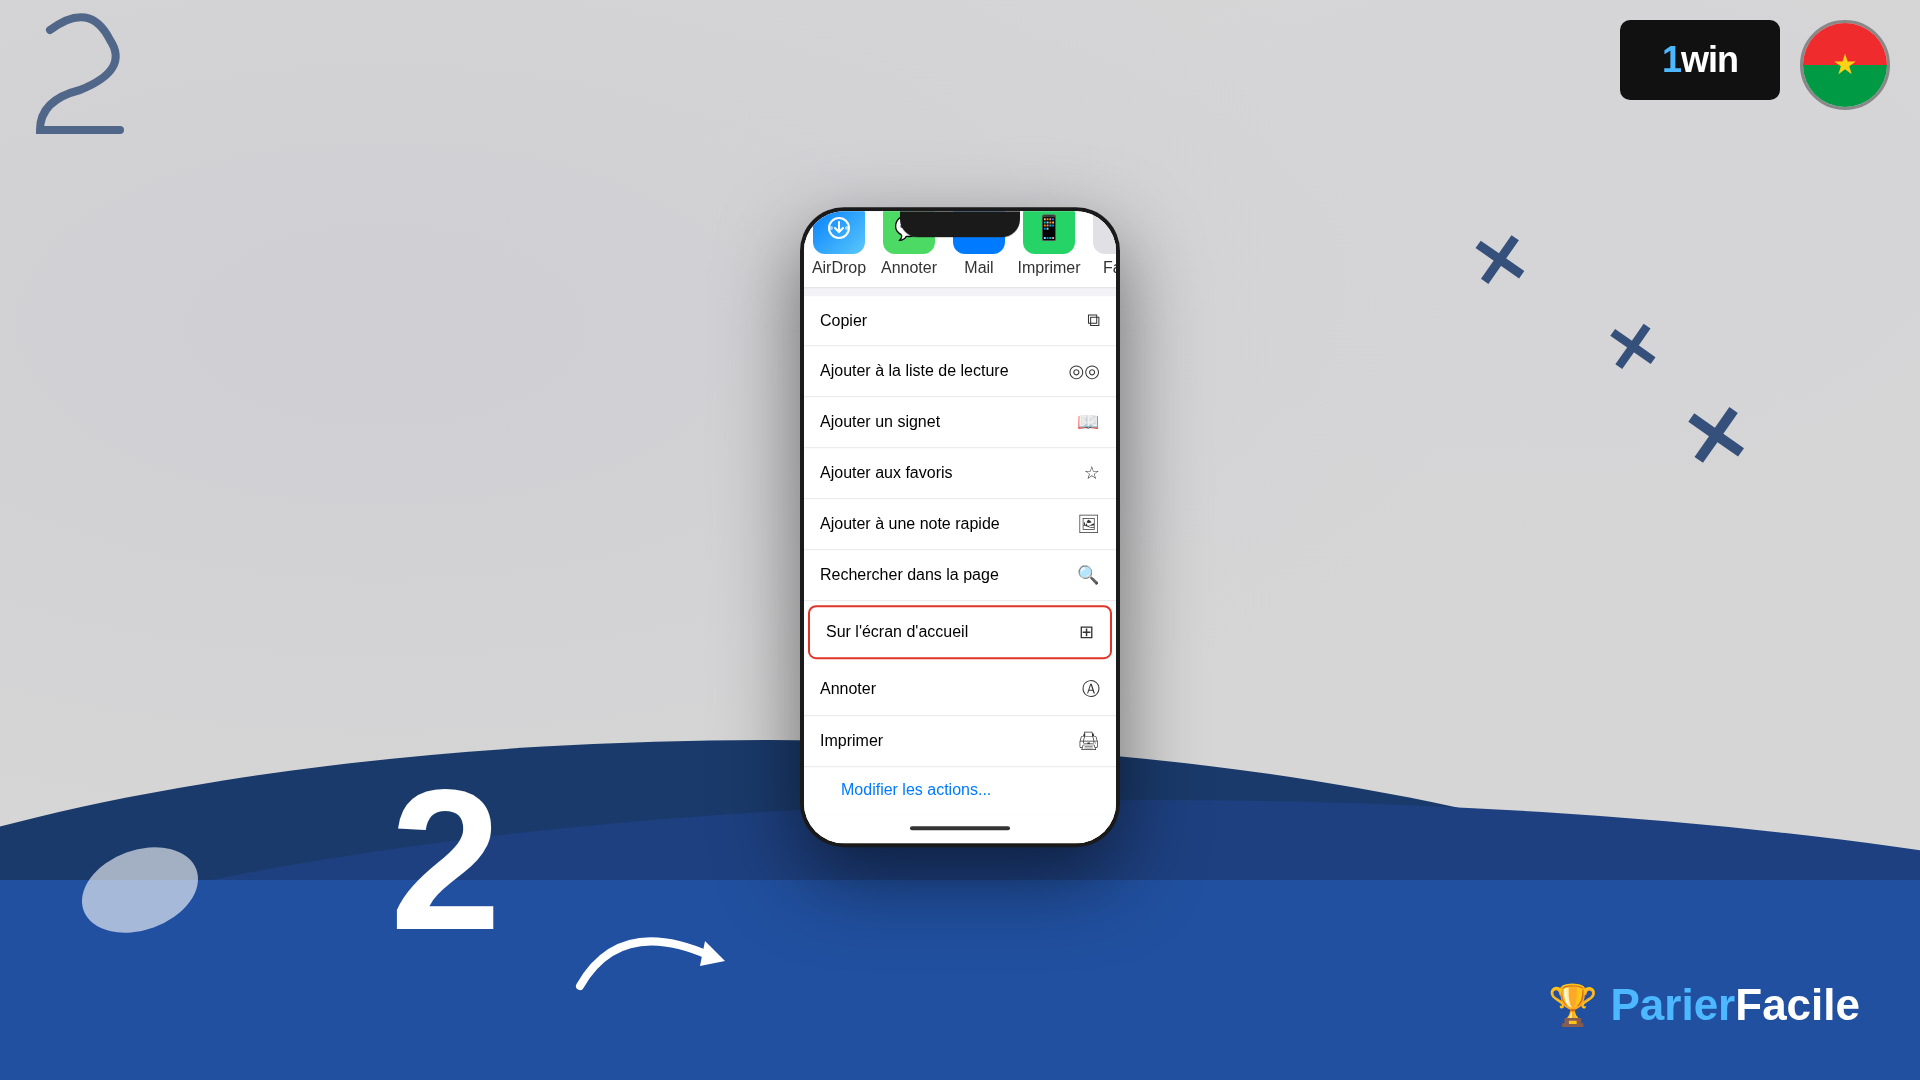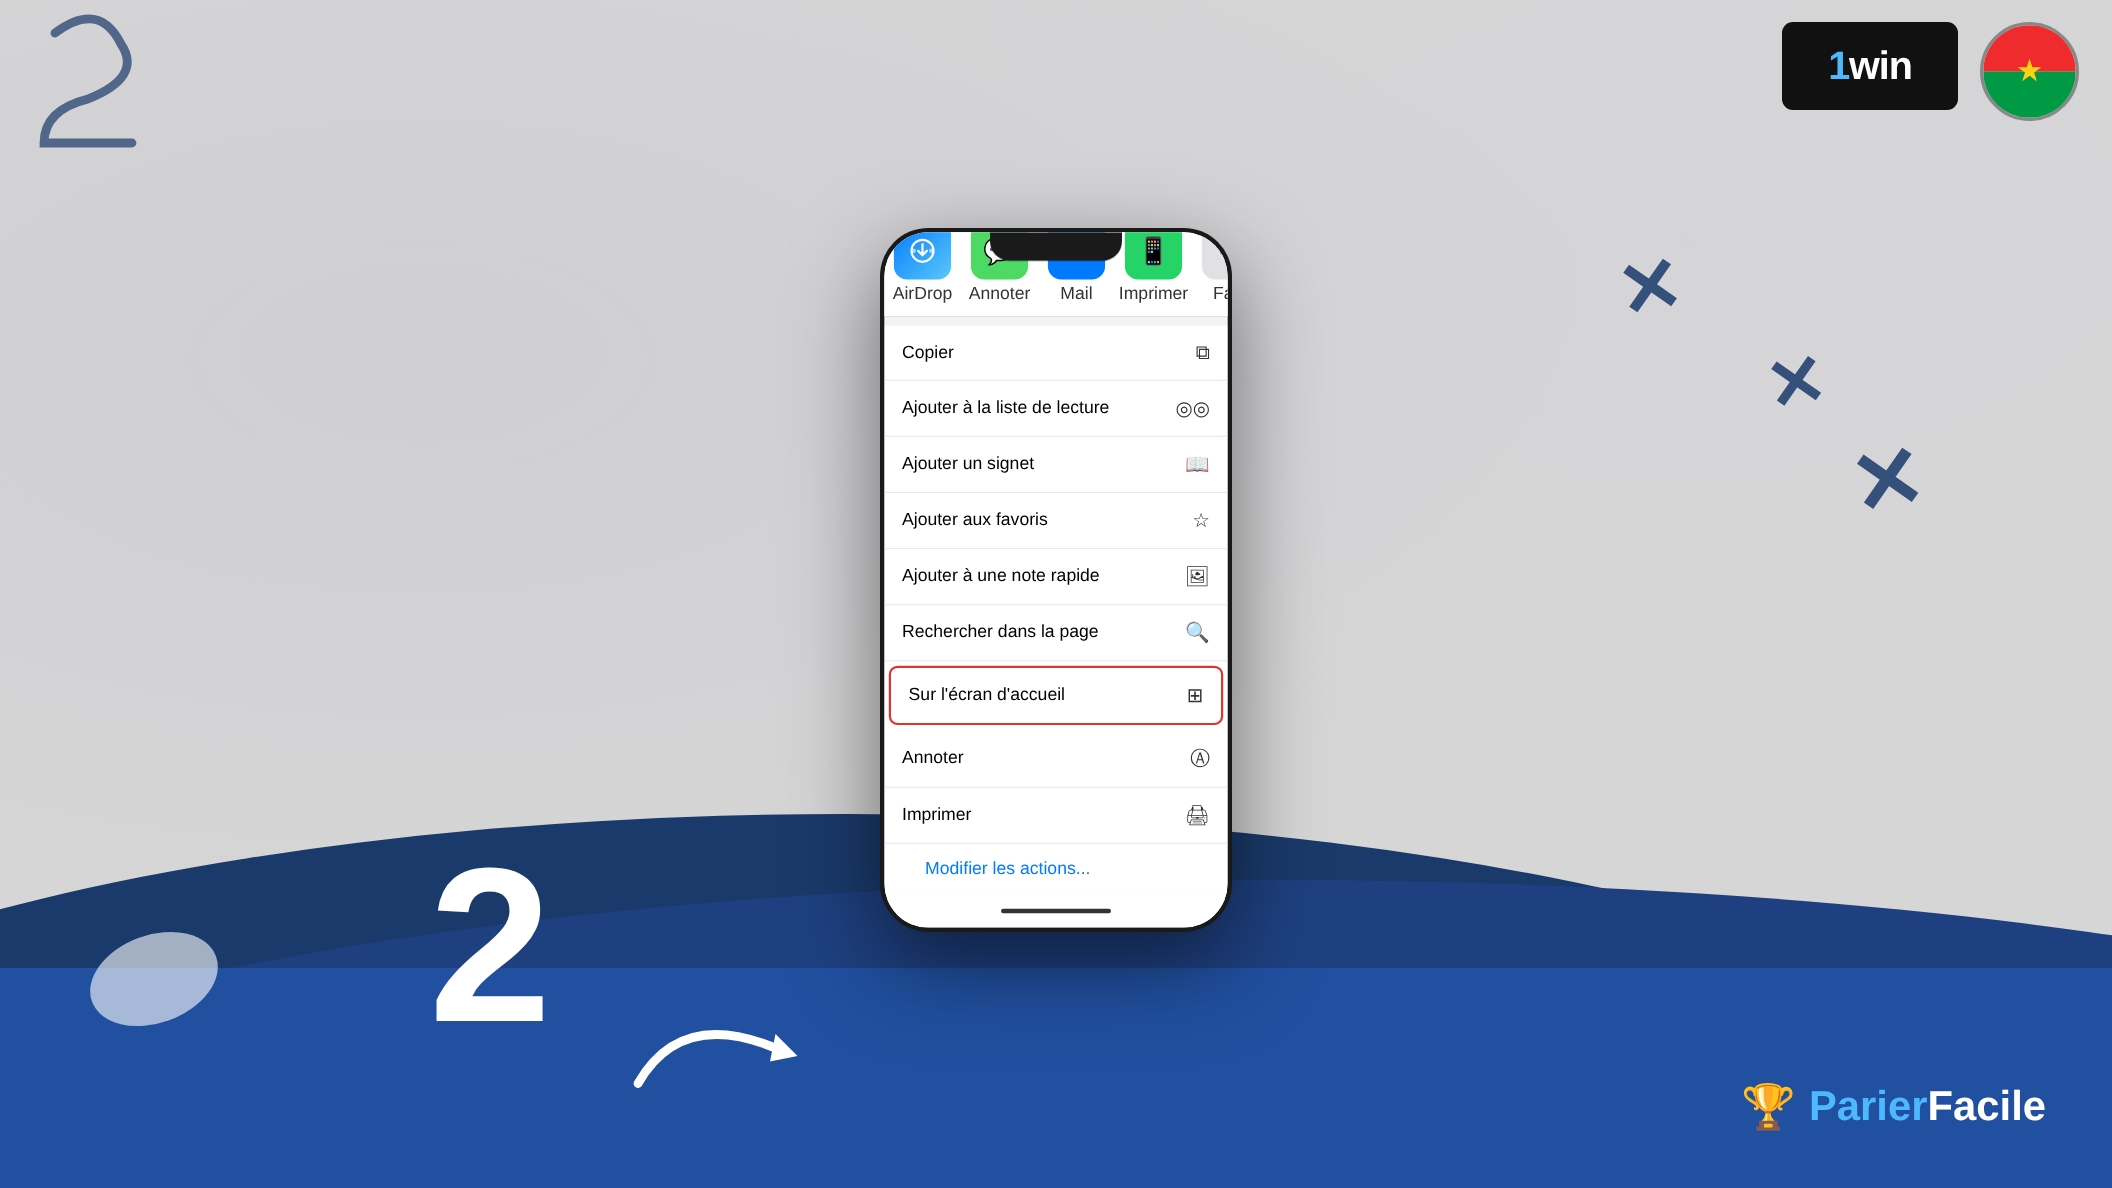--- a/index.html
+++ b/index.html
@@ -143,21 +143,21 @@
       display: flex;
       align-items: center;
       gap: 12px;
       z-index: 10;
     }
     .pf-trophy {
       font-size: 40px;
     }
     .pf-text {
       color: white;
-      font-size: 38px;
+      font-size: 44px;
       font-weight: 700;
     }
     .pf-text span { color: #4db8ff; }
 
     
     .phone-wrapper {
       position: absolute;
       top: 50%;
       left: 50%;
       transform: translate(-50%, -52%);

